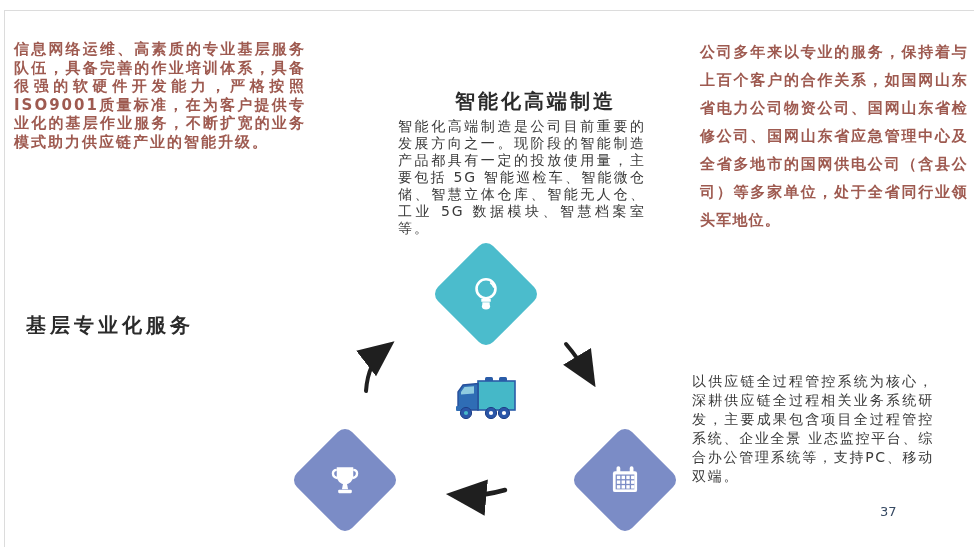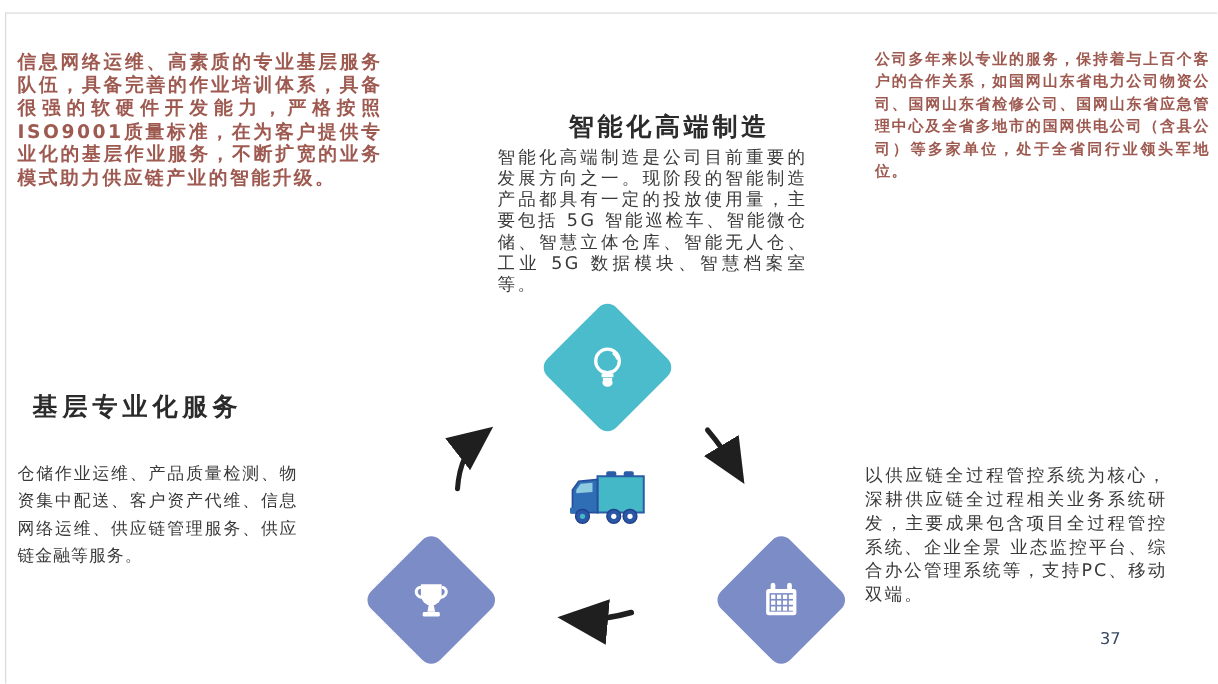--- a/index.html
+++ b/index.html
@@ -6,21 +6,21 @@
   html, body { width: 974px; height: 547px; background: #ffffff; overflow: hidden; }
   body { font-family: "DejaVu Sans", "Liberation Sans", sans-serif; position: relative; }
 
   .slide { position: absolute; left: 0; top: 0; width: 974px; height: 547px; background: #ffffff; }
 
   .edge-h { position: absolute; left: 4px; top: 10px; right: 0; height: 1px; background: #dcdcdc; }
   .edge-v { position: absolute; left: 4px; top: 10px; bottom: 0; width: 1px; background: #dcdcdc; }
 
   .red-text { position: absolute; color: #9e5a50; font-weight: bold; text-align: justify; text-justify: inter-character; }
   .red-left  { left: 14px;  top: 40px; width: 292px; font-size: 15px; line-height: 18.5px; letter-spacing: 2px; }
-  .red-right { left: 700px; top: 38px; width: 268px; font-size: 12px; line-height: 18px; letter-spacing: 1.2px; }
+  .red-right { left: 700px; top: 38px; width: 268px; font-size: 15px; line-height: 28px; letter-spacing: 1.2px; }
 
   .section-title { position: absolute; color: #2b2b2b; font-weight: bold; font-size: 20px; letter-spacing: 4px; white-space: nowrap; }
   .title-center { left: 360px; top: 88px; width: 256px; text-align: right; letter-spacing: 3px; }
   .title-left   { left: 26px;  top: 312px; }
   .title-right  { left: 692px; top: 312px; }
 
   .section-body { position: absolute; color: #3a3a3a; text-align: justify; text-justify: inter-character; }
   .body-center { left: 366px; top: 118px; width: 248px; font-size: 14px; line-height: 17px; letter-spacing: 2px; margin-left: 32px; }
   .body-left   { left: 14px;  top: 368px; width: 224px; font-size: 13.5px; line-height: 22px; letter-spacing: 0.8px; }
   .body-right  { left: 692px; top: 372px; width: 242px; font-size: 14px; line-height: 19px; letter-spacing: 1.7px; }
@@ -45,21 +45,20 @@
   <div class="edge-h"></div>
   <div class="edge-v"></div>
 
   <div class="red-text red-left">信息网络运维、高素质的专业基层服务队伍，具备完善的作业培训体系，具备很强的软硬件开发能力，严格按照ISO9001质量标准，在为客户提供专业化的基层作业服务，不断扩宽的业务模式助力供应链产业的智能升级。</div>
   <div class="red-text red-right">公司多年来以专业的服务，保持着与上百个客户的合作关系，如国网山东省电力公司物资公司、国网山东省检修公司、国网山东省应急管理中心及全省多地市的国网供电公司（含县公司）等多家单位，处于全省同行业领头军地位。</div>
 
   <div class="section-title title-center">智能化高端制造</div>
   <div class="section-body body-center">智能化高端制造是公司目前重要的发展方向之一。现阶段的智能制造产品都具有一定的投放使用量，主要包括 5G 智能巡检车、智能微仓储、智慧立体仓库、智能无人仓、工业 5G 数据模块、智慧档案室等。</div>
 
   <div class="section-title title-left">基层专业化服务</div>
-  <div class="section-body body-left">仓储作业运维、产品质量检测、物资集中配送、客户资产代维、信息网络运维、供应链管理服务、供应链金融等服务。</div>
 
   <div class="section-body body-right">以供应链全过程管控系统为核心，深耕供应链全过程相关业务系统研发，主要成果包含项目全过程管控系统、企业全景 业态监控平台、综合办公管理系统等，支持PC、移动双端。</div>
 
   <div class="diamond diamond-teal">
     <span class="icon-holder">
       <svg width="42" height="42" viewBox="0 0 40 40">
         <circle cx="20" cy="15" r="9" fill="none" stroke="#ffffff" stroke-width="2.5"></circle>
         <path d="M24.5,9.5 A7.5,7.5 0 0 1 27.3,13.2" fill="none" stroke="#ffffff" stroke-width="1.6" stroke-linecap="round"></path>
         <rect x="15.5" y="24.6" width="9" height="2.8" fill="#ffffff"></rect>
         <rect x="16.5" y="27.9" width="7" height="2.1" fill="#ffffff"></rect>

